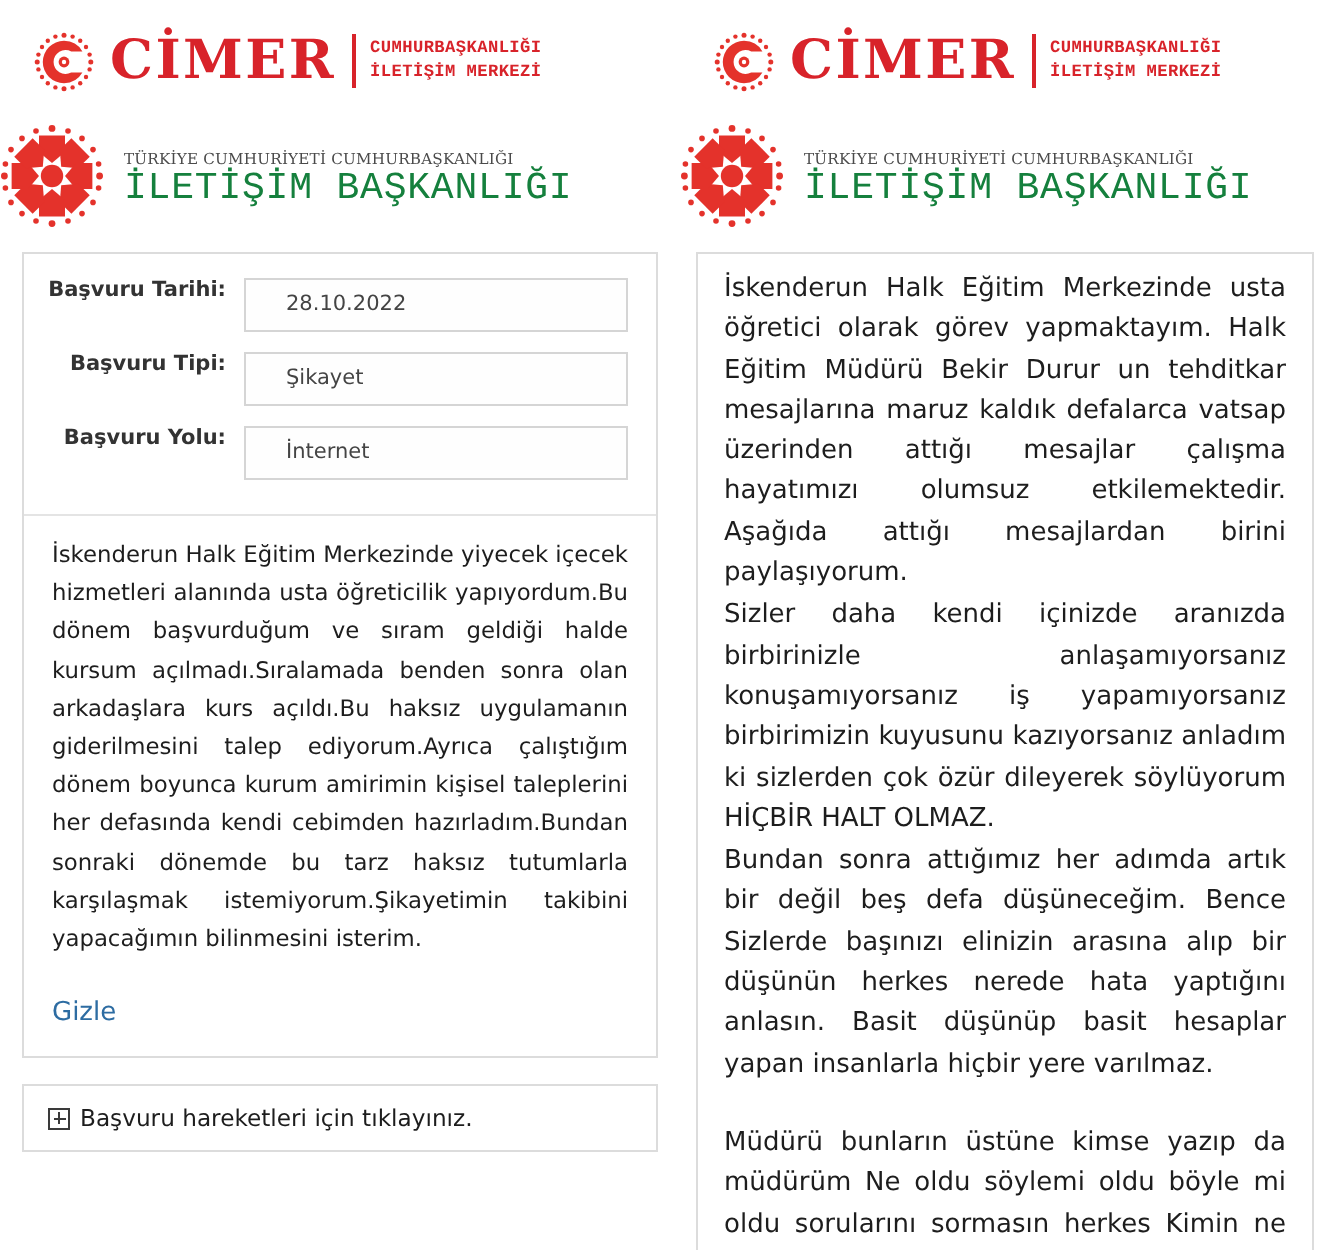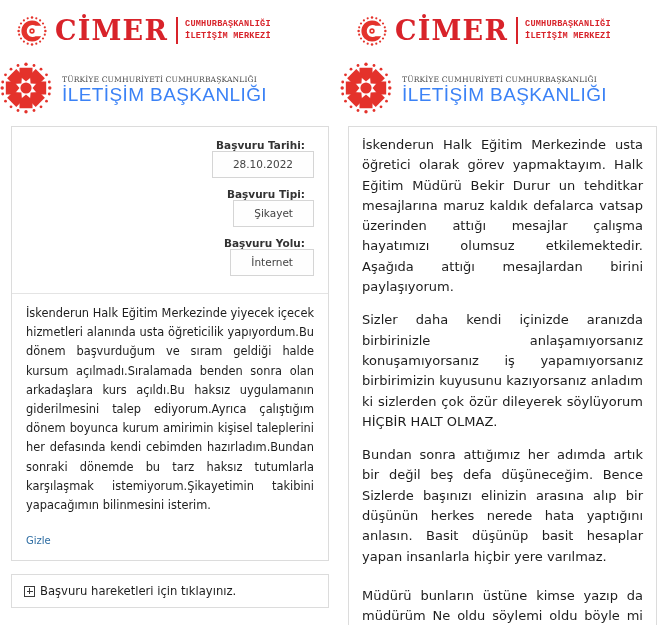--- a/index.html
+++ b/index.html
@@ -73,38 +73,37 @@
   .ib-text { line-height: 1; }
   .ib-top {
     font-family: "DejaVu Serif", "Liberation Serif", serif;
     color: #4a4a4a;
     font-size: 7.6px;
     letter-spacing: 0.1px;
     margin-bottom: 2px;
     white-space: nowrap;
   }
   .ib-main {
-    font-family: Liberation Sans, sans-serif;
-    color: #3b82f6;
+    font-family: Liberation Mono, monospace;
+    color: #15803d;
     font-size: 19px;
     letter-spacing: 0.4px;
     white-space: nowrap;
   }
 
   
   .card {
     border: 1px solid #dcdcdc;
     background: #ffffff;
     margin: 0 11px;
   }
   .field-row {
     display: flex;
-    align-items: flex-end;
+    align-items: flex-start;
     padding: 5px 14px 5px 0;
-    flex-direction: column;
   }
   .field-row:first-child { padding-top: 12px; }
   .field-label {
     width: 110px;
     text-align: right;
     font-size: 10.5px;
     font-weight: bold;
     color: #333333;
     padding-right: 9px;
     white-space: nowrap;
@@ -125,21 +124,21 @@
   }
   .body-text {
     font-size: 11.4px;
     line-height: 19.2px;
     color: #1d1d1d;
     text-align: justify;
     padding: 10px 14px 4px 14px;
   }
   .gizle {
     color: #2d6ca2;
-    font-size: 10px;
+    font-size: 13px;
     padding: 16px 14px 14px 14px;
     cursor: pointer;
     display: inline-block;
   }
 
   
   .expand-card {
     border: 1px solid #dcdcdc;
     margin: 13px 11px 0 11px;
     padding: 9px 12px;
@@ -174,21 +173,21 @@
     overflow: hidden;
   }
   .rtext {
     font-size: 13px;
     line-height: 20.3px;
     color: #1d1d1d;
     text-align: justify;
     padding: 8px 13px 0 13px;
   }
   .rtext p { margin: 0; }
-  .rtext p + p { margin-top: 13px; }
+  .rtext p + p { margin-top: 1px; }
   .gap { height: 19px; }
 </style>
 </head>
 <body>
 
 <div class="page">
 
   <div class="panel panel-left">
 
     <div class="cimer-head">

